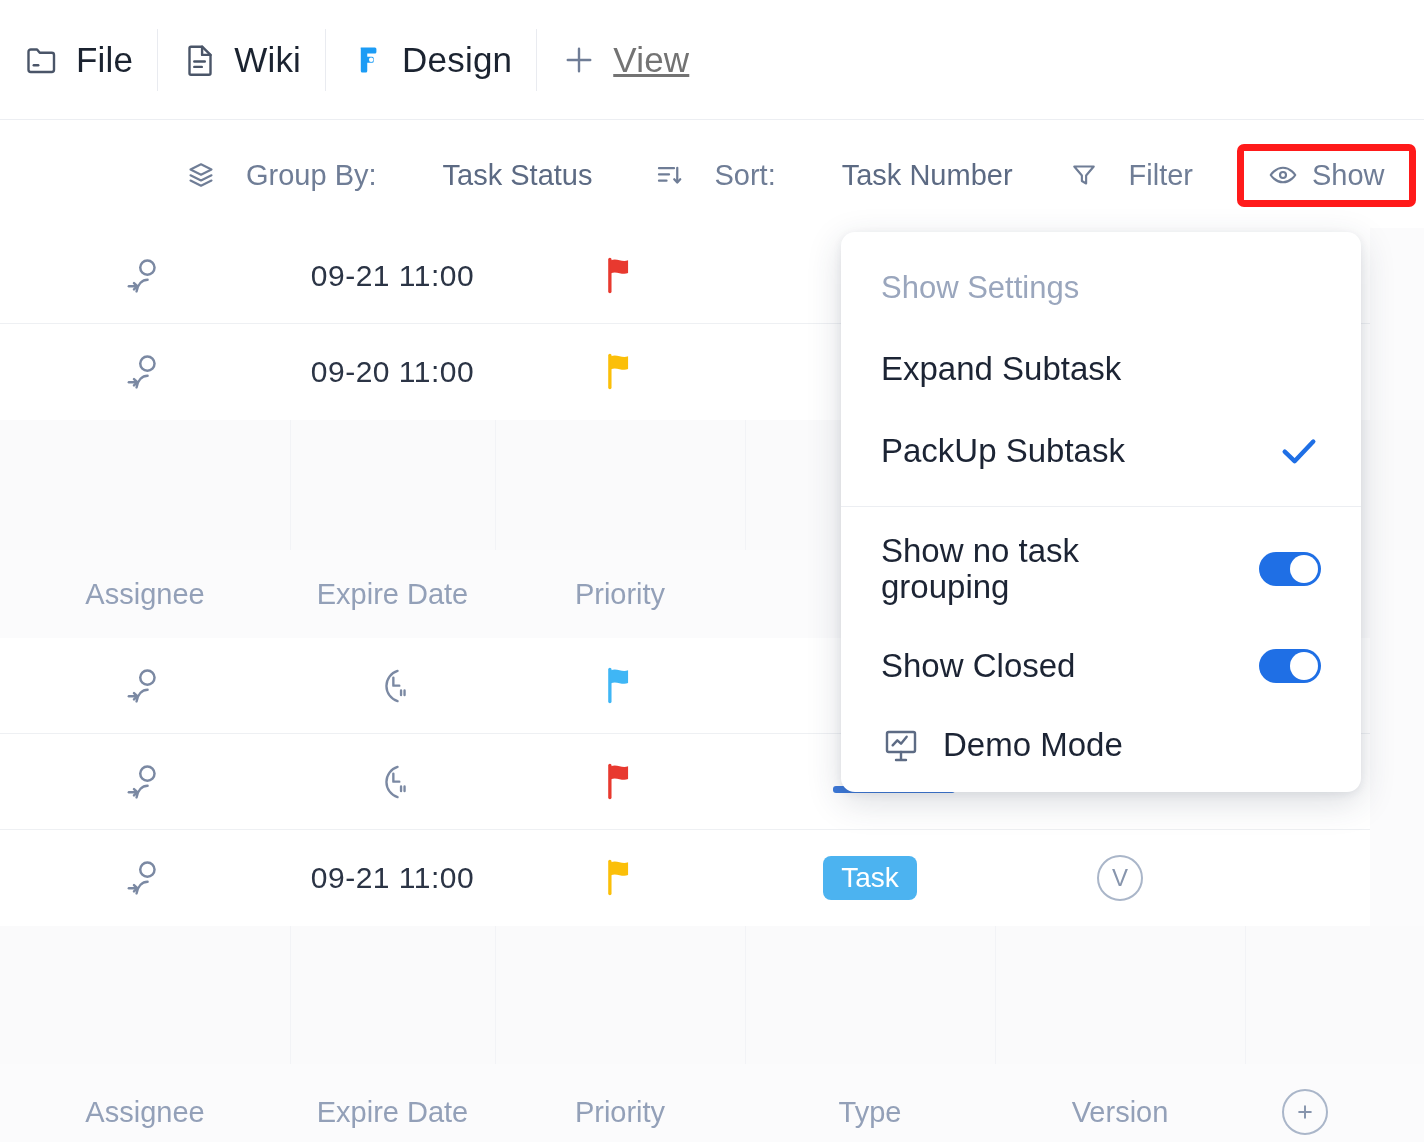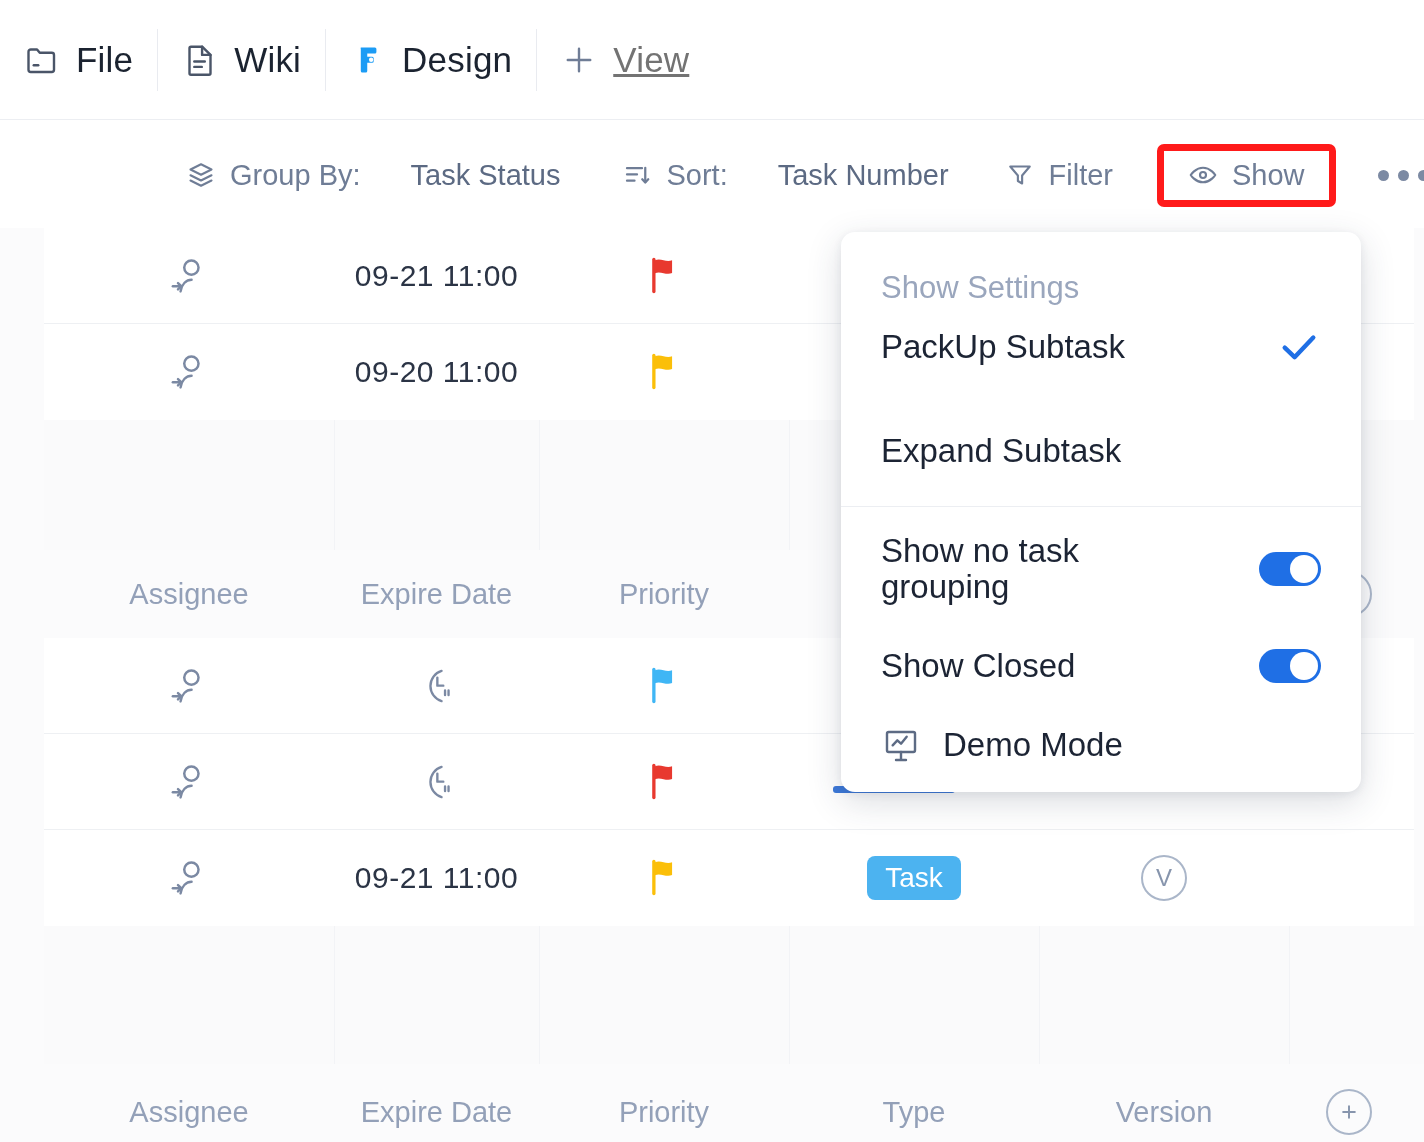--- a/index.html
+++ b/index.html
@@ -26,36 +26,36 @@
   .nav-label { font-size: 35px; color: #1b2330; letter-spacing: .2px; white-space: nowrap; }
   .nav-label.muted { color: #737373; text-decoration: underline; }
   .nav-icon { width: 36px; height: 36px; display: block; flex: none; }
 
   
   .toolbar {
     position: absolute; left: 0; top: 120px; width: 1424px; height: 110px;
     background: #fff; display: flex; align-items: center;
   }
   .tb-item {
-    display: flex; align-items: center; gap: 14px;
+    display: flex; align-items: center; gap: 30px;
     color: #6f7d96; font-size: 29px; white-space: nowrap; cursor: pointer;
   }
   .tb-item .val { color: #5c6a83; margin-left: 36px; }
   .tb-icon { width: 30px; height: 30px; display: block; flex: none; }
   .show-btn {
     display: flex; align-items: center; gap: 14px;
     border: 7px solid #ff1a1a; border-radius: 7px;
     padding: 8px 24px; background: #fff; cursor: pointer;
   }
   .show-btn .tb-label { color: #6f7d96; font-size: 29px; }
   .dots { display: flex; gap: 9px; cursor: pointer; }
   .dots i { width: 11px; height: 11px; border-radius: 50%; background: #7c8aa3; display: block; }
 
   
-  .table-area { position: absolute; left: 0; top: 228px; width: 1424px; height: 914px; background: #fbfbfc; padding-left: 44px; }
+  .table-area { position: absolute; left: 0; top: 228px; width: 1424px; height: 914px; background: #fbfbfc; }
 
   .grid-block { background: #fff; width: 1370px; border-radius: 10px; }
 
   .row {
     display: flex; align-items: center; height: 96px;
     border-bottom: 1px solid #eef0f3; background: #fff;
   }
   .row.last { border-bottom: none; }
   .hdr-row {
     display: flex; align-items: flex-end; height: 88px;
@@ -444,31 +444,31 @@
       </div>
     </div>
   </div>
 
   <div class="tab-accent"></div>
 
   <div class="menu">
 
     <div class="menu-title">Show Settings</div>
 
+    <div class="menu-item" style="margin-top:22px;">
+      <span class="mi-label">Expand Subtask</span>
+    </div>
+
     <div class="menu-item">
       <span class="mi-label">PackUp Subtask</span>
       <span class="check">
         <svg viewBox="0 0 24 20" width="44" height="34" fill="none" stroke="#1f6fe5" stroke-width="2.6" stroke-linecap="round" stroke-linejoin="round">
           <path d="M3.6 10.4 9.4 16 20.4 4.4"></path>
         </svg>
       </span>
-    </div>
-
-    <div class="menu-item" style="margin-top:22px;">
-      <span class="mi-label">Expand Subtask</span>
     </div>
 
     <div class="menu-divider"></div>
 
     <div class="menu-item tall">
       <span class="mi-label wrap">Show no task grouping</span>
       <span class="toggle">
         <span class="knob"></span>
       </span>
     </div>

